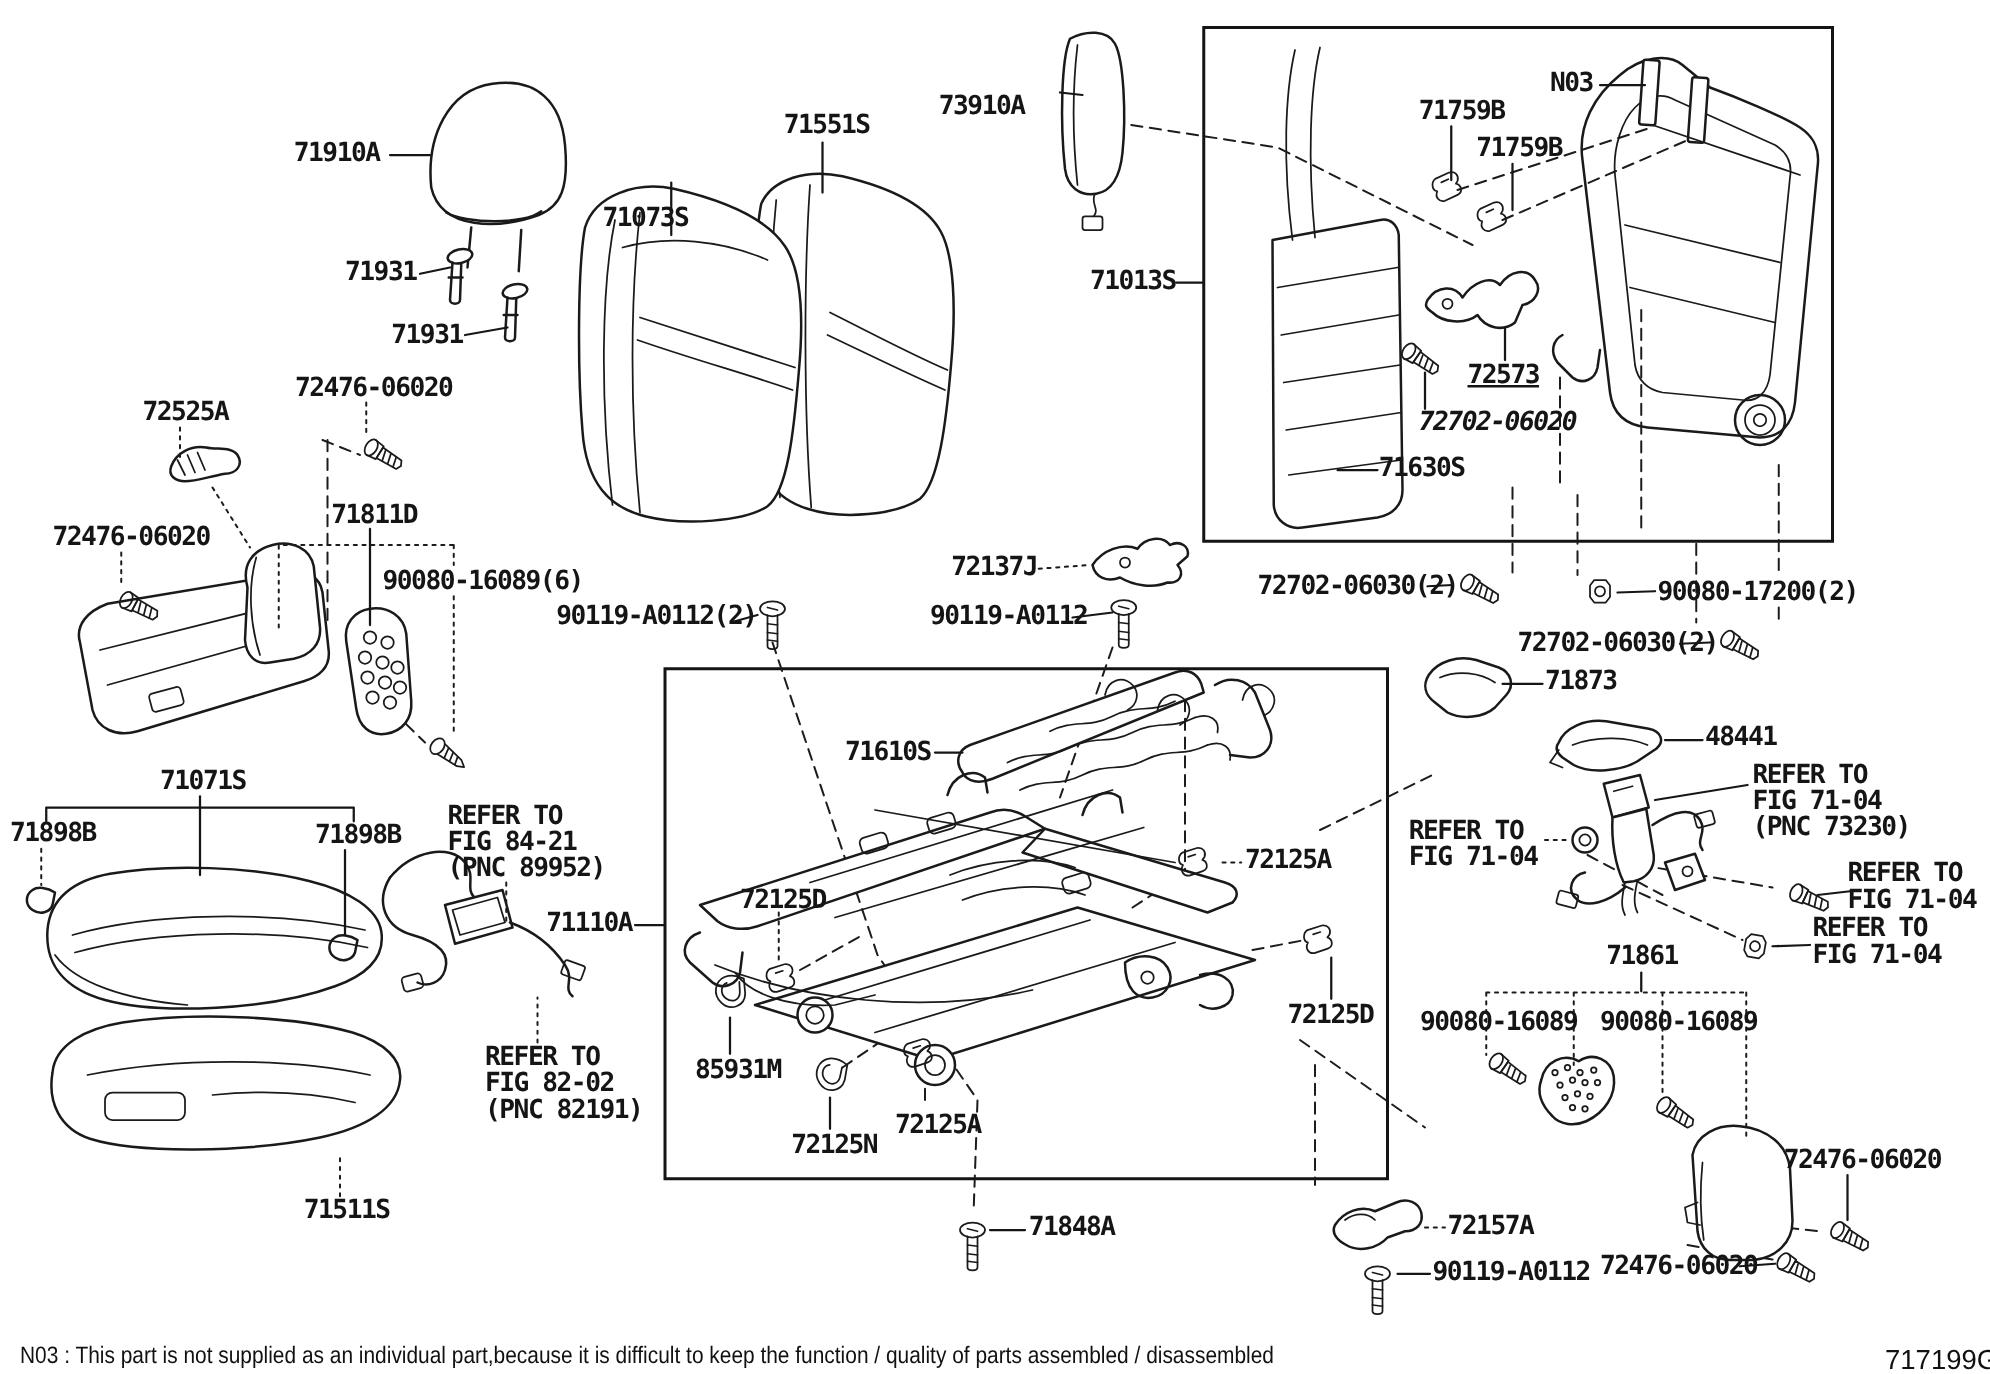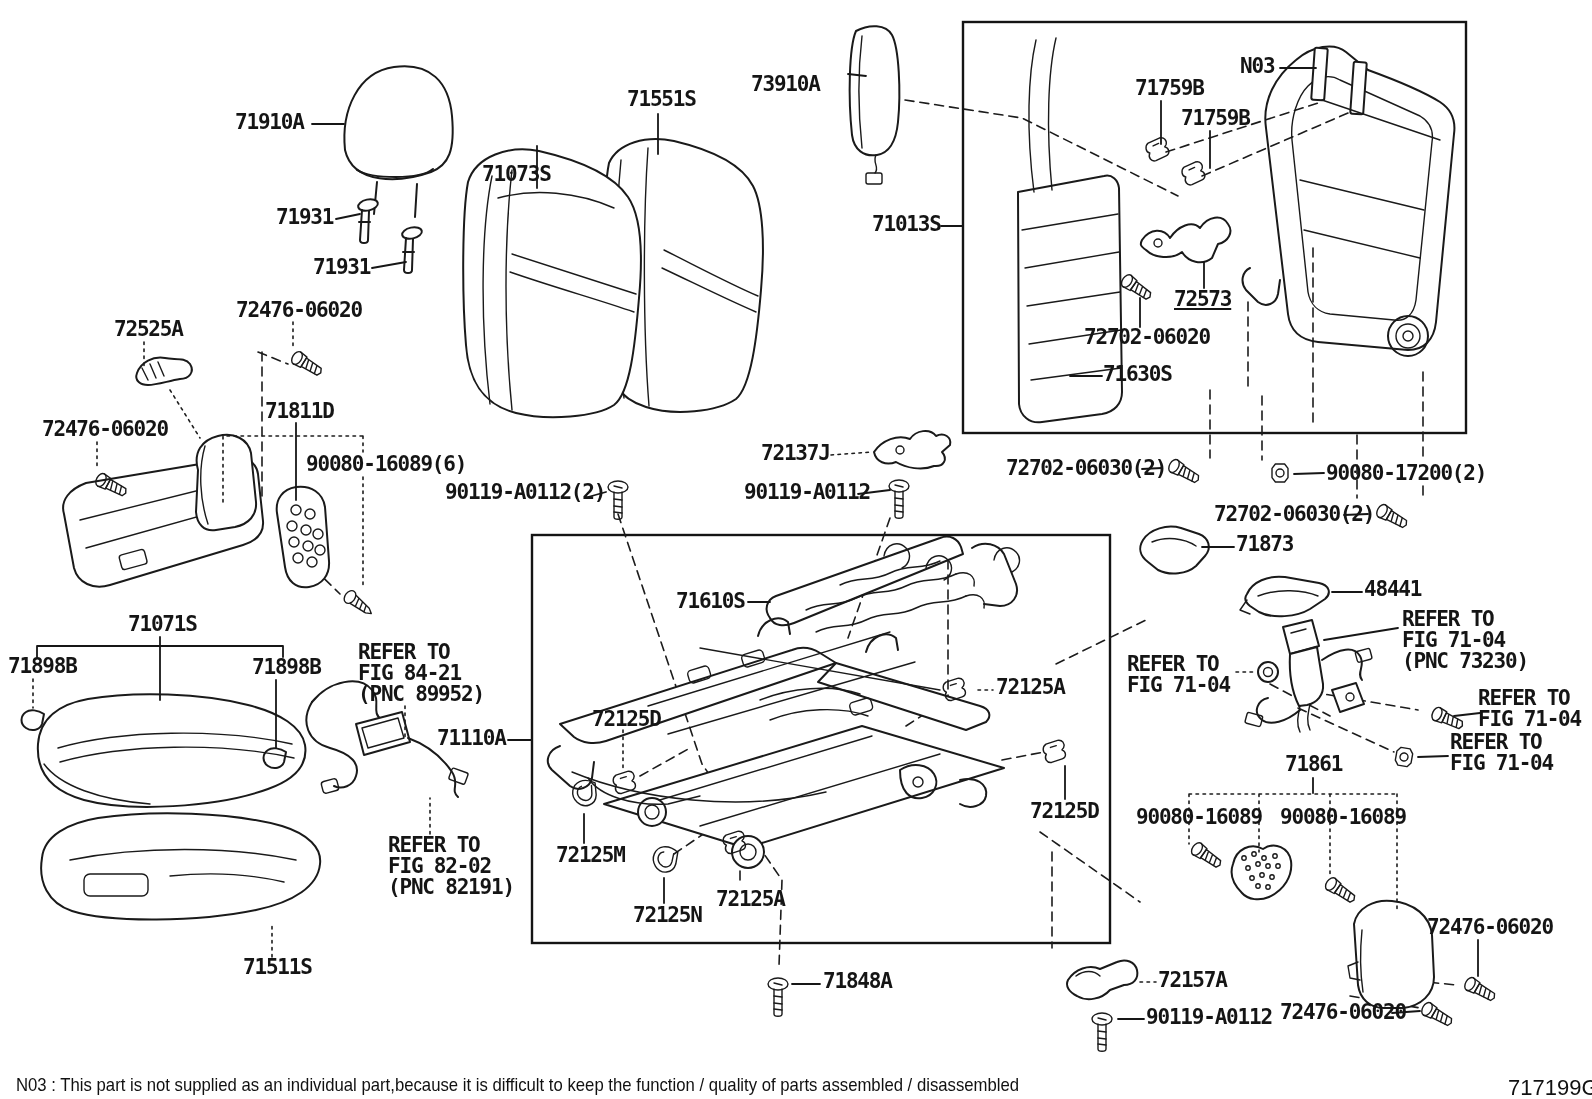--- a/index.html
+++ b/index.html
@@ -477,21 +477,21 @@
       <div class="plabel" style="left: 236px; top: 300px;">72476-06020</div>
       <div class="plabel" style="left: 114px; top: 319px;">72525A</div>
       <div class="plabel" style="left: 482px; top: 121px; margin-top: 43px;">71073S</div>
       <div class="plabel" style="left: 627px; top: 89px;">71551S</div>
       <div class="plabel" style="left: 751px; top: 61px; margin-top: 13px;">73910A</div>
       <div class="plabel" style="left: 1240px; top: 56px;">N03</div>
       <div class="plabel" style="left: 1135px; top: 78px;">71759B</div>
       <div class="plabel" style="left: 1181px; top: 108px;">71759B</div>
       <div class="plabel" style="left: 872px; top: 214px;">71013S</div>
       <div class="plabel" style="left: 1174px; top: 289px; text-decoration: underline;">72573</div>
-      <div class="plabel" style="left: 1084px; top: 327px;">72702-06020</div>
+      <div class="plabel" style="left: 1135px; top: 327px; font-style: italic;">72702-06020</div>
       <div class="plabel" style="left: 1103px; top: 364px;">71630S</div>
       <div class="plabel" style="left: 42px; top: 419px;">72476-06020</div>
       <div class="plabel" style="left: 265px; top: 401px;">71811D</div>
       <div class="plabel" style="left: 306px; top: 454px;">90080-16089(6)</div>
       <div class="plabel" style="left: 761px; top: 443px;">72137J</div>
       <div class="plabel" style="left: 445px; top: 482px;">90119-A0112(2)</div>
       <div class="plabel" style="left: 744px; top: 482px;">90119-A0112</div>
       <div class="plabel" style="left: 1006px; top: 458px;">72702-06030(2)</div>
       <div class="plabel" style="left: 1326px; top: 463px; text-align: right;">90080-17200(2)</div>
       <div class="plabel" style="left: 1214px; top: 504px;">72702-06030(2)</div>
@@ -499,21 +499,21 @@
       <div class="plabel" style="left: 1364px; top: 579px;">48441</div>
       <div class="plabel" style="left: 676px; top: 591px;">71610S</div>
       <div class="plabel" style="left: 128px; top: 614px;">71071S</div>
       <div class="plabel" style="left: 8px; top: 656px;">71898B</div>
       <div class="plabel" style="left: 252px; top: 657px;">71898B</div>
       <div class="plabel" style="left: 358px; top: 642px;"><div>REFER TO</div><div>FIG 84-21</div><div>(PNC 89952)</div></div>
       <div class="plabel" style="left: 437px; top: 728px;">71110A</div>
       <div class="plabel" style="left: 388px; top: 835px;"><div>REFER TO</div><div>FIG 82-02</div><div>(PNC 82191)</div></div>
       <div class="plabel" style="left: 243px; top: 957px;">71511S</div>
       <div class="plabel" style="left: 592px; top: 709px;">72125D</div>
-      <div class="plabel" style="left: 556px; top: 845px;">72125M</div>
+      <div class="plabel" style="left: 556px; top: 845px;">85931M</div>
       <div class="plabel" style="left: 633px; top: 905px;">72125N</div>
       <div class="plabel" style="left: 716px; top: 889px;">72125A</div>
       <div class="plabel" style="left: 823px; top: 971px;">71848A</div>
       <div class="plabel" style="left: 996px; top: 677px;">72125A</div>
       <div class="plabel" style="left: 1030px; top: 801px;">72125D</div>
       <div class="plabel" style="left: 1402px; top: 609px;"><div>REFER TO</div><div>FIG 71-04</div><div>(PNC 73230)</div></div>
       <div class="plabel" style="left: 1127px; top: 654px;"><div>REFER TO</div><div>FIG 71-04</div></div>
       <div class="plabel" style="left: 1478px; top: 688px;"><div>REFER TO</div><div>FIG 71-04</div></div>
       <div class="plabel" style="left: 1450px; top: 732px;"><div>REFER TO</div><div>FIG 71-04</div></div>
       <div class="plabel" style="left: 1285px; top: 754px;">71861</div>

